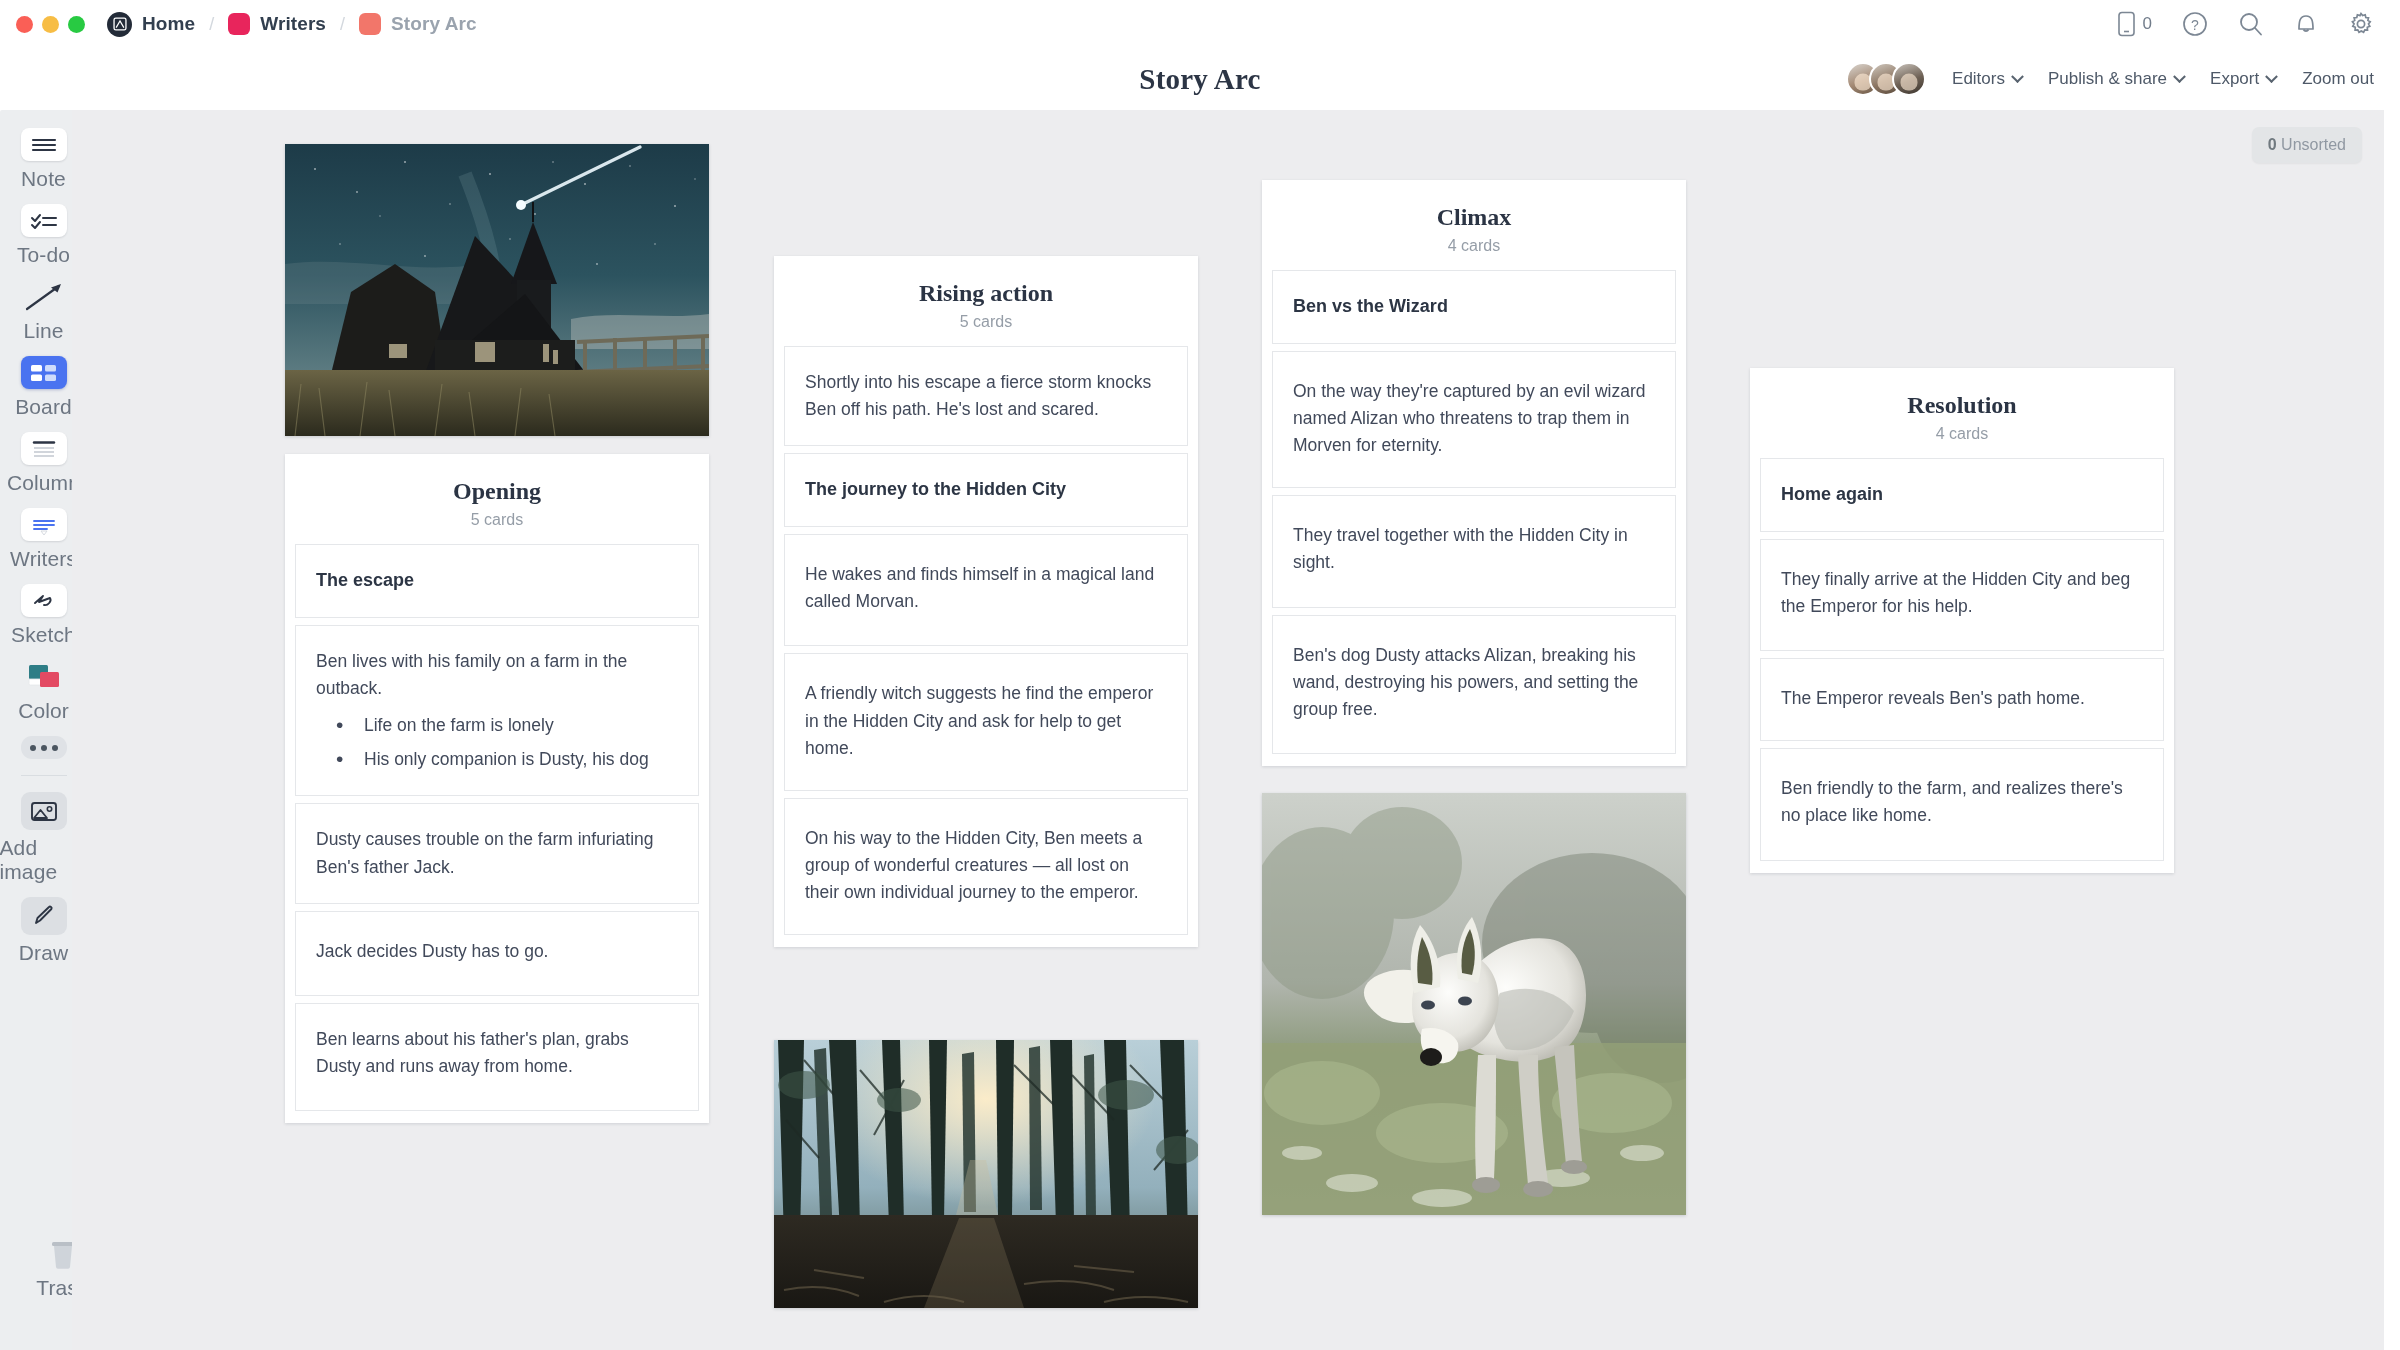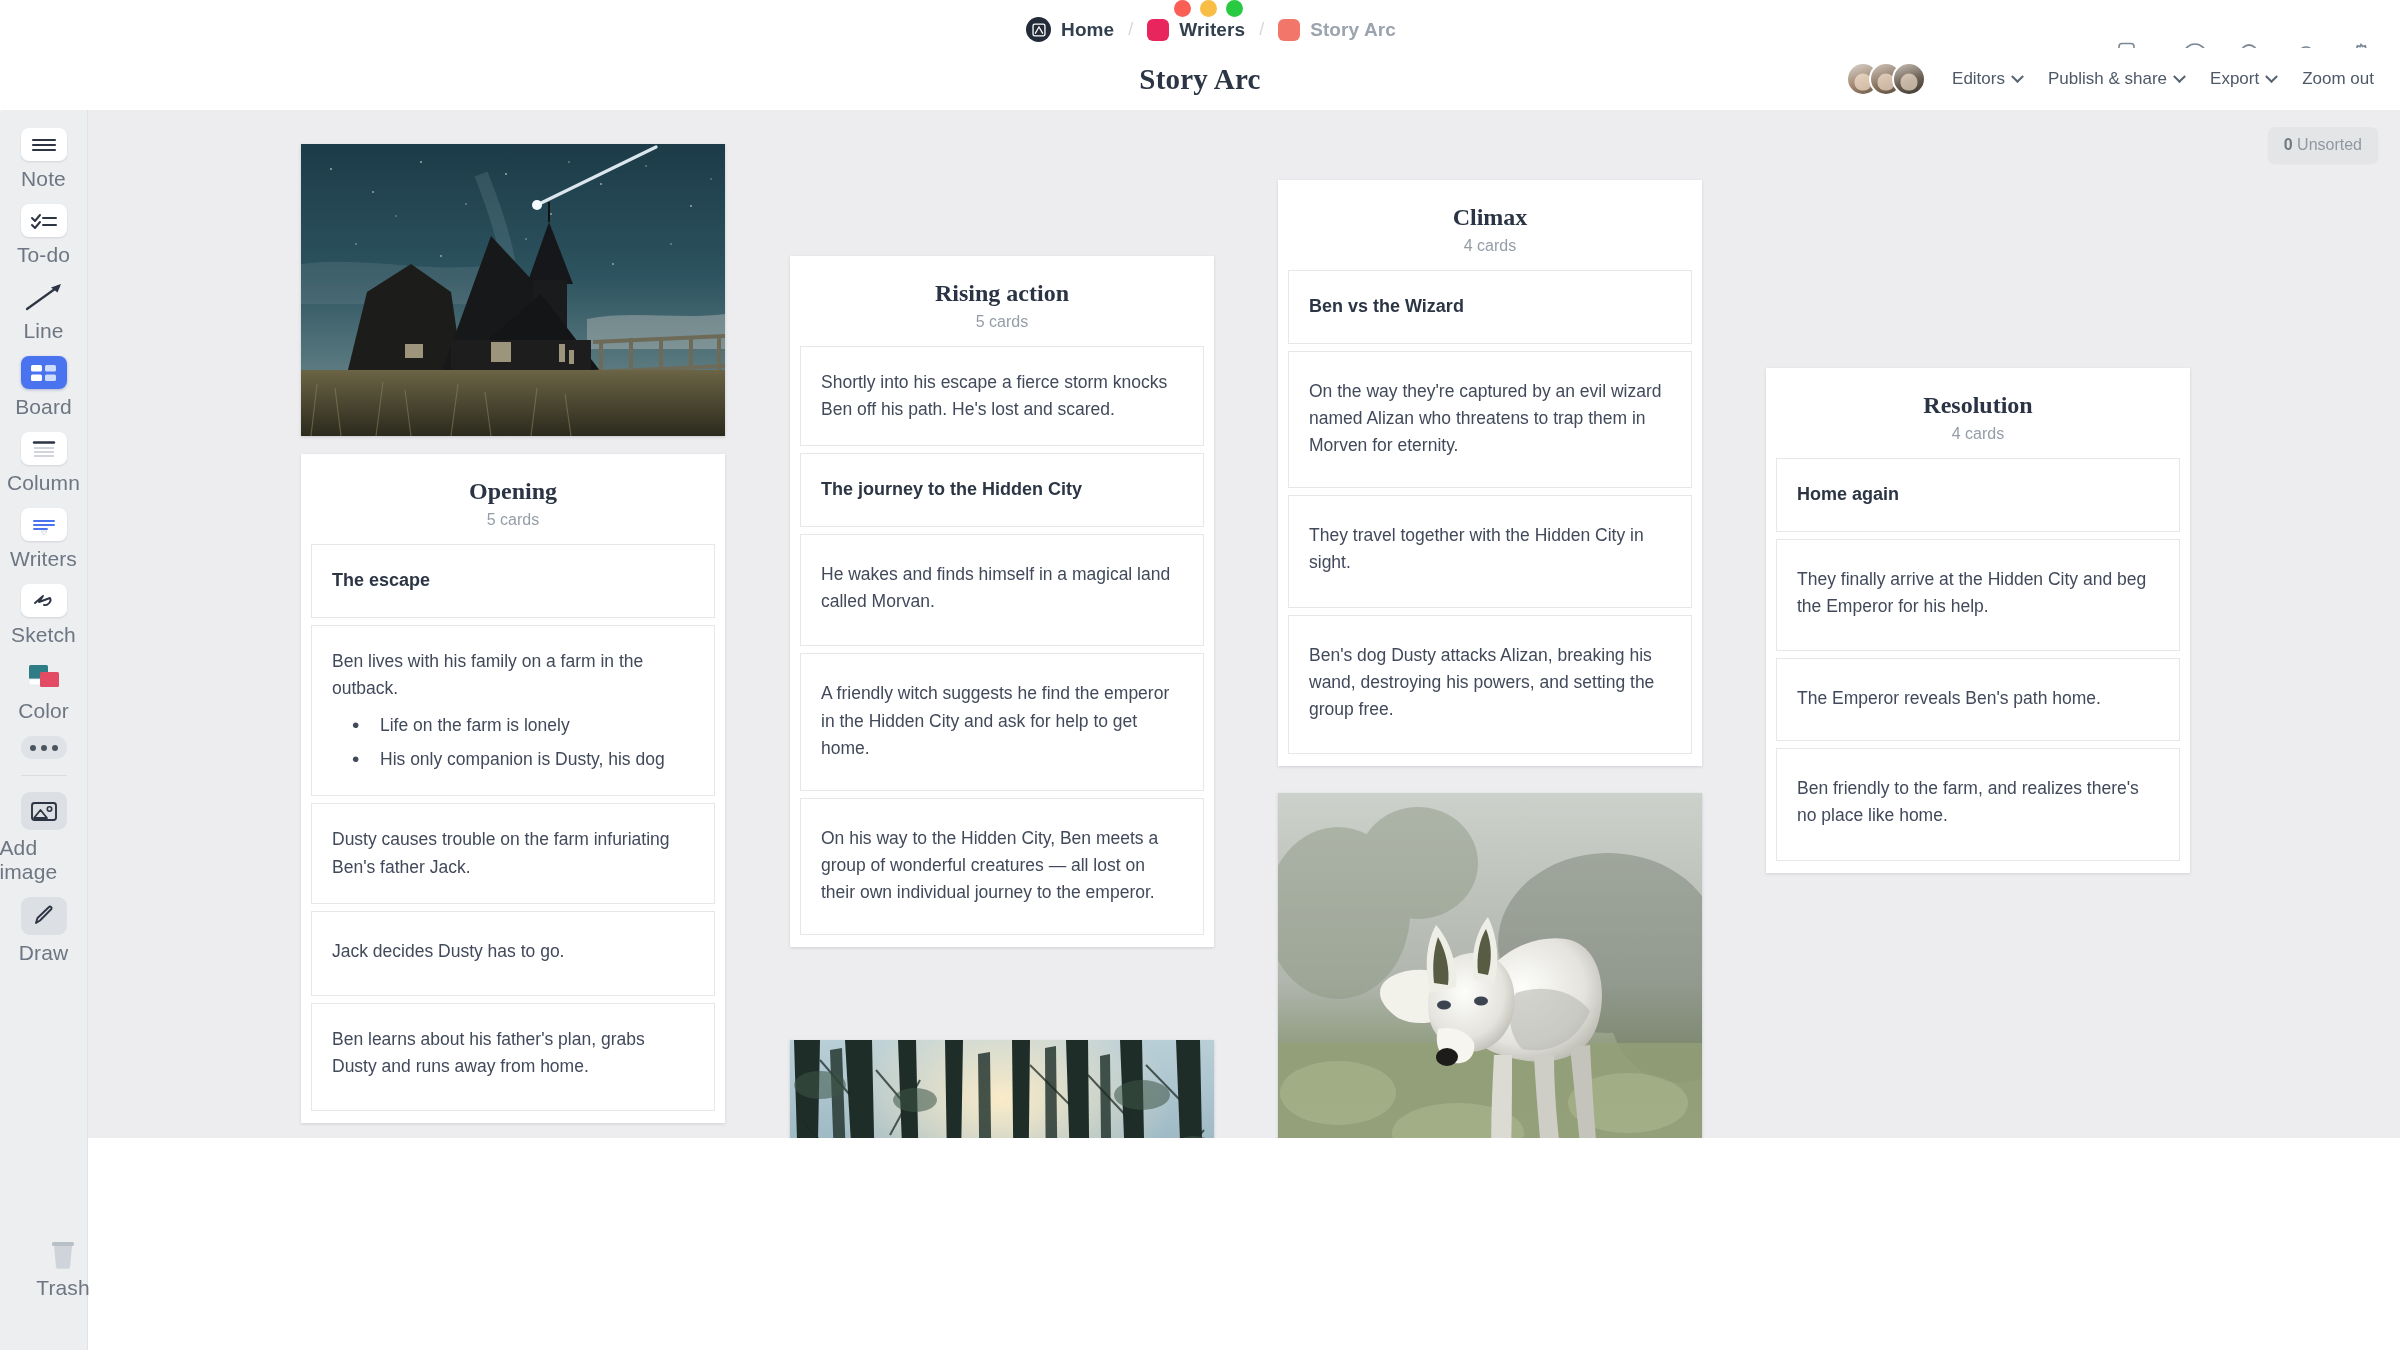--- a/index.html
+++ b/index.html
@@ -13,21 +13,21 @@
     position: relative;
     width: 2400px; height: 1350px;
     background: #ffffff;
   }
 
   
   .topbar {
     position: absolute; top: 0; left: 0;
     width: 2400px; height: 48px;
     background: #ffffff;
-    display: flex; align-items: center; flex-direction: column;
+    display: flex; align-items: center;
   }
   .traffic { display: flex; align-items: center; gap: 9px; padding-left: 16px; }
   .dot { width: 17px; height: 17px; border-radius: 50%; }
   .dot.red { background: #fa5f56; }
   .dot.yellow { background: #f7bd45; }
   .dot.green { background: #28ca42; }
 
   .crumbs { display: flex; align-items: center; gap: 0px; margin-left: 22px; }
   .crumb { display: flex; align-items: center; gap: 10px; }
   .crumb-label {
@@ -115,22 +115,22 @@
   .tool-sep { width: 46px; height: 1px; background: #d9dde1; margin: 12px 0 16px; }
   .dots-pill {
     width: 46px; height: 23px; border-radius: 11px; background: #dfe2e6;
     display: flex; align-items: center; justify-content: center; gap: 5px;
   }
   .dots-pill i { width: 6px; height: 6px; border-radius: 50%; background: #4b5560; display:block; }
   .trash-tool { position: absolute; bottom: 37px; padding-left: 39px; }
 
   
   .canvas {
-    position: absolute; left: 88px; top: 110px;
-    width: 2312px; height: 1028px;
+    position: absolute; left: 72px; top: 110px;
+    width: 2312px; height: 1240px;
     background: #ededef;
     overflow: hidden;
   }
   .unsorted {
     position: absolute; right: 22px; top: 17px;
     background: #e3e5e7; border-radius: 7px;
     padding: 9px 16px; font-size: 16px; color: #9098a2;
     box-shadow: 0 1px 2px rgba(0,0,0,.05);
   }
   .unsorted b { color: #70797f; font-weight: 700; }

